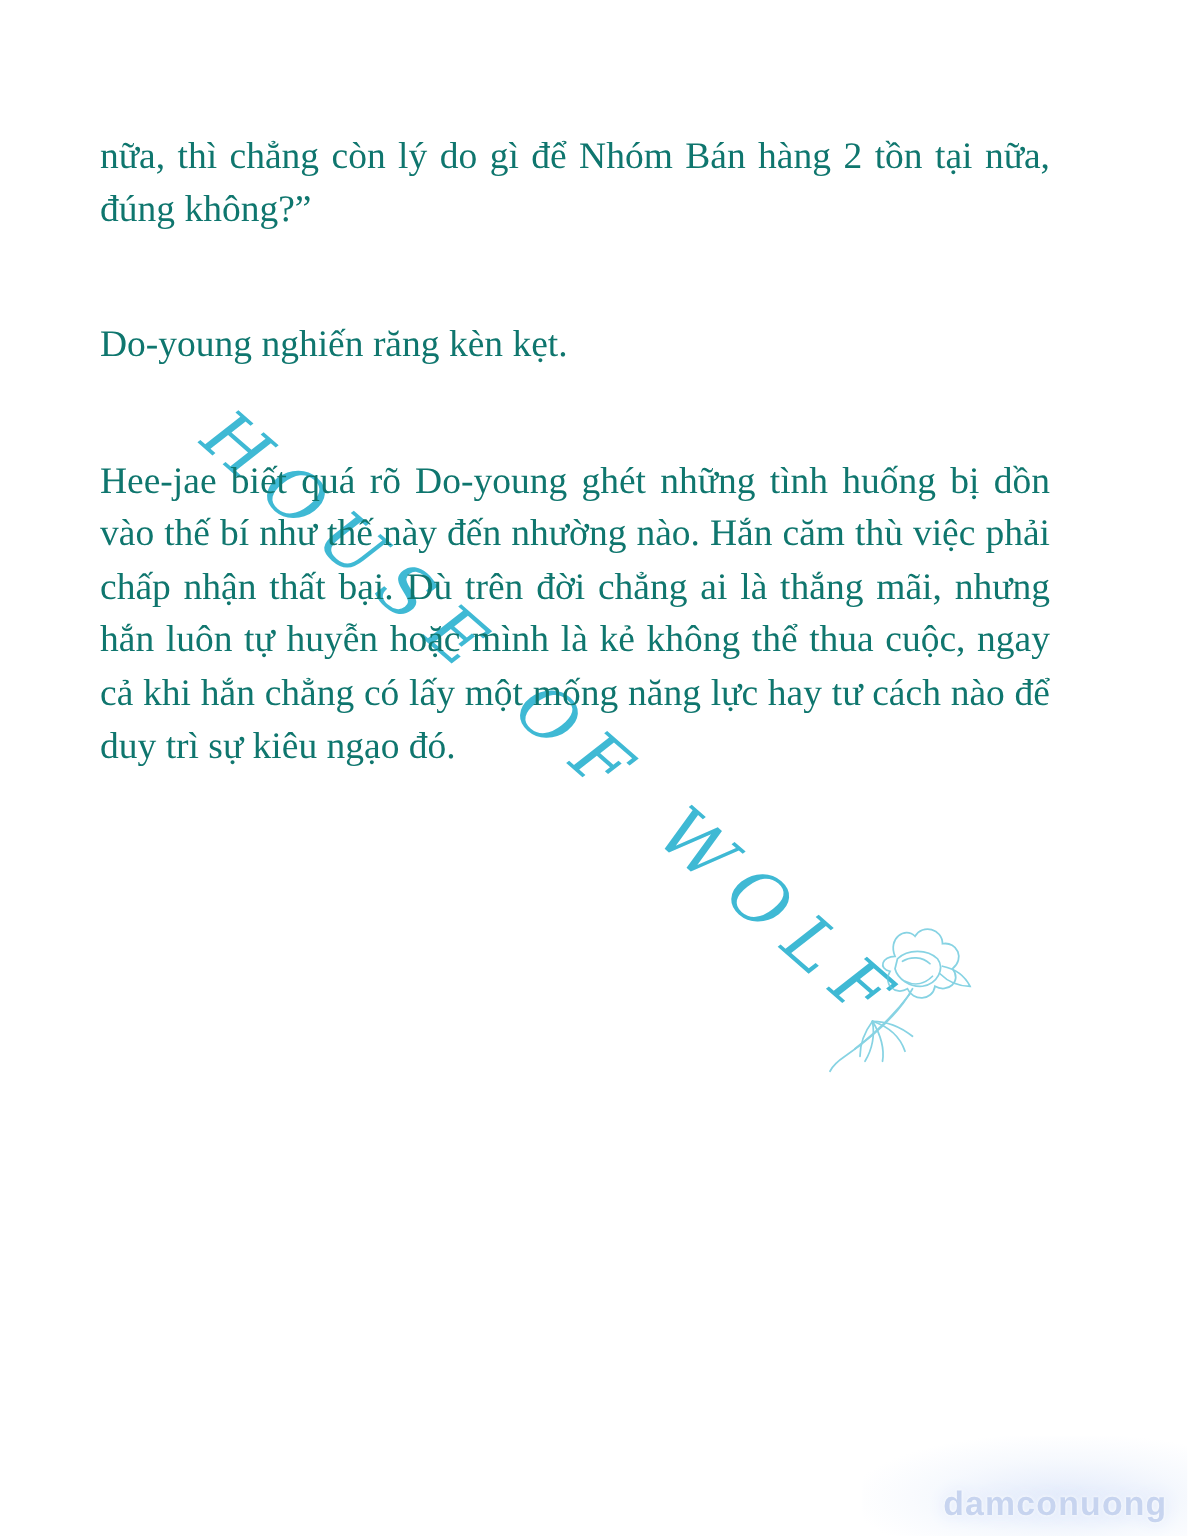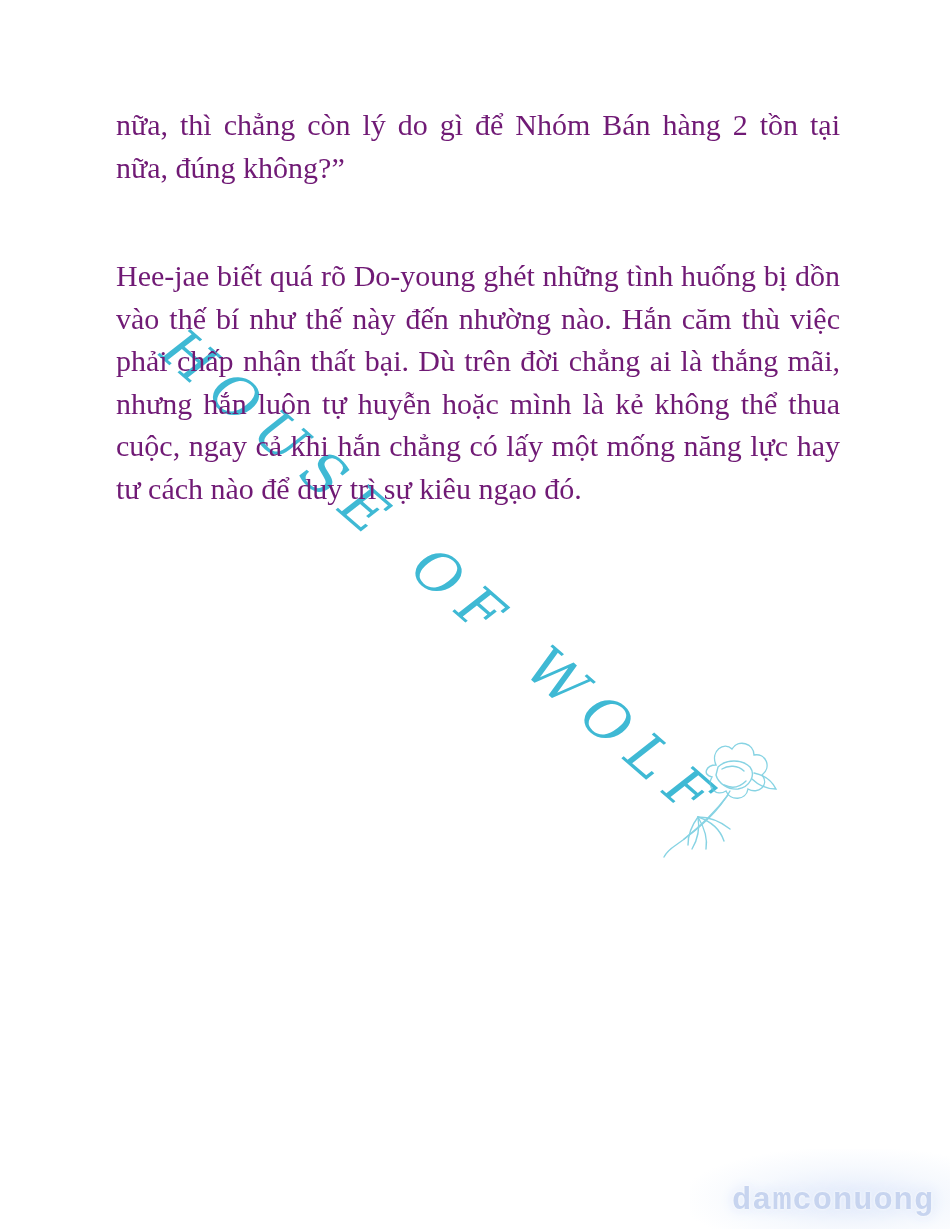--- a/index.html
+++ b/index.html
@@ -46,24 +46,24 @@
     position: absolute;
     left: 658px;
     top: 733px;
     opacity: 0.85;
   }
 
   
   .content {
     position: relative;
     z-index: 1;
-    padding: 104px 110px 0 116px;
+    padding: 104px 110px 0 80px;
     font-size: 30px;
     line-height: 42.5px;
-    color: #701a75;
+    color: #0f766e;
     text-align: justify;
   }
   .content p {
     margin: 0 0 66px 0;
   }
 
   
   .site-glow {
     position: absolute;
     right: 0;
@@ -72,23 +72,23 @@
     height: 80px;
     z-index: 1;
     background: radial-gradient(ellipse at 62% 62%, rgba(223,232,250,0.85) 0%, rgba(236,242,252,0.45) 45%, rgba(255,255,255,0) 75%);
     pointer-events: none;
   }
   .site-mark {
     position: absolute;
     right: 16px;
     bottom: 10px;
     z-index: 2;
-    font-family: Liberation Mono, monospace;
+    font-family: Liberation Sans, sans-serif;
     font-weight: bold;
-    font-size: 32px;
+    font-size: 27px;
     letter-spacing: 1px;
     color: #c7d4ef;
     text-shadow: 0 0 3px #ffffff, 0 0 8px #eaf0fc, 0 0 16px #dde7f9;
   }
 </style>
 </head>
 <body>
 
 <div class="page">
 
@@ -108,20 +108,21 @@
         <path d="M40 84 C 50 84, 62 88, 72 96"></path>
         <path d="M40 84 C 46 94, 50 104, 48 116"></path>
         <path d="M40 84 C 42 96, 40 106, 34 116"></path>
         <path d="M40 84 C 34 92, 30 102, 30 112"></path>
       </g>
     </svg>
   </div>
 
   <div class="content">
     <p>nữa, thì chẳng còn lý do gì để Nhóm Bán hàng 2 tồn tại nữa, đúng không?”</p>
+    <p>Do-young nghiến răng kèn kẹt.</p>
     <p>Hee-jae biết quá rõ Do-young ghét những tình huống bị dồn vào thế bí như thế này đến nhường nào. Hắn căm thù việc phải chấp nhận thất bại. Dù trên đời chẳng ai là thắng mãi, nhưng hắn luôn tự huyễn hoặc mình là kẻ không thể thua cuộc, ngay cả khi hắn chẳng có lấy một mống năng lực hay tư cách nào để duy trì sự kiêu ngạo đó.</p>
   </div>
 
   <div class="site-glow"></div>
   <div class="site-mark">
     <span>damconuong</span>
   </div>
 
 </div>
 

